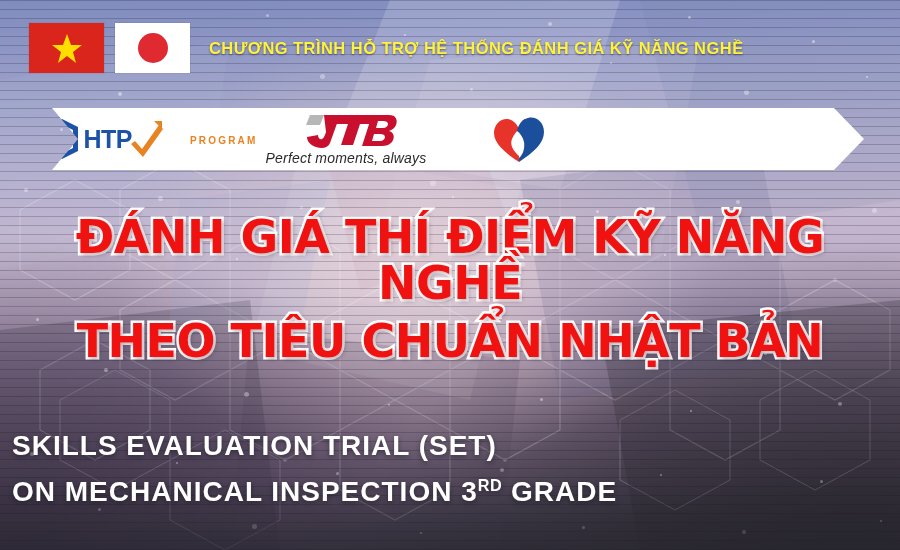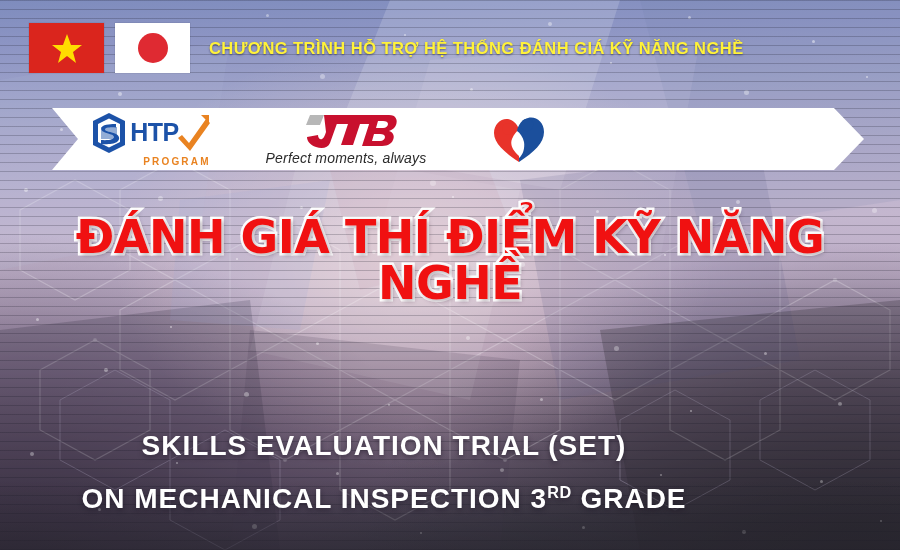--- a/index.html
+++ b/index.html
@@ -137,21 +137,21 @@
   .slot-heart { width: 150px; }
 
   .dvet-text {
     font-size: 29px;
     font-weight: bold;
     letter-spacing: 1.6px;
     color: #111111;
   }
 
   
-  .shtp { display: flex; flex-direction: column; align-items: flex-end; position: relative; }
+  .shtp { display: flex; flex-direction: row; align-items: center; position: relative; }
   .shtp-row { display: flex; align-items: center; }
   .shtp-word {
     font-size: 25px; font-weight: bold; color: #1C52A8;
     letter-spacing: -0.5px; line-height: 1; margin-left: 1px;
   }
   .shtp-sub {
     font-size: 10px; font-weight: bold; color: #E98321;
     letter-spacing: 2.2px; margin-left: 26px; margin-top: 2px;
   }
 
@@ -181,34 +181,33 @@
       0 0 1px #ffffff,
       2px 2px 4px rgba(40,20,40,0.35);
   }
   .hl1 { font-size: 46px; letter-spacing: -0.5px; }
   .hl2 { font-size: 46px; letter-spacing: -0.5px; margin-top: 12px; }
   .hl3 { font-size: 46px; letter-spacing: -0.5px; margin-top: 12px; }
 
   
   .subhead {
     position: absolute;
-    left: 0; top: 432px;
+    left: 12px; top: 432px;
     width: 768px;
-    text-align: center;
     z-index: 9;
   }
   .sh-line {
     font-size: 28px;
     font-weight: bold;
     color: #ffffff;
     letter-spacing: 1.0px;
     line-height: 1.0;
     text-shadow: 0 2px 5px rgba(25,20,35,0.55);
   }
-  .sh-line + .sh-line { margin-top: 24px; }
+  .sh-line + .sh-line { margin-top: 17px; }
   .sh-line sup { font-size: 0.58em; vertical-align: super; letter-spacing: 0.5px; }
 
   .fade-bottom {
     position: absolute; left:0; right:0; bottom:0; height: 70px;
     background: linear-gradient(to bottom, rgba(40,38,48,0) 0%, rgba(38,36,44,0.55) 100%);
     pointer-events: none;
   }
 </style>
 </head>
 <body>
@@ -402,20 +401,21 @@
         <circle cx="35" cy="12" r="6.2" fill="#1B4F9C"></circle>
         <path d="M27 16 C29 20 31 25 31 30 C31 36 29 42 27 46
                  C25 42 23 36 23 30 C23 25 25 20 27 16 Z" fill="#ffffff" opacity="0.0"></path>
       </svg>
     </div>
 
   </div>
 
   <div class="headline">
     <div class="hl-line hl1">ĐÁNH GIÁ THÍ ĐIỂM KỸ NĂNG NGHỀ</div>
+    <div class="hl-line hl3">THEO TIÊU CHUẨN NHẬT BẢN</div>
   </div>
 
   <div class="subhead">
     <div class="sh-line">SKILLS EVALUATION TRIAL (SET)</div>
     <div class="sh-line">
       <span>ON MECHANICAL INSPECTION 3</span><sup>RD</sup><span> GRADE</span>
     </div>
   </div>
 
   <div class="fade-bottom"></div>

